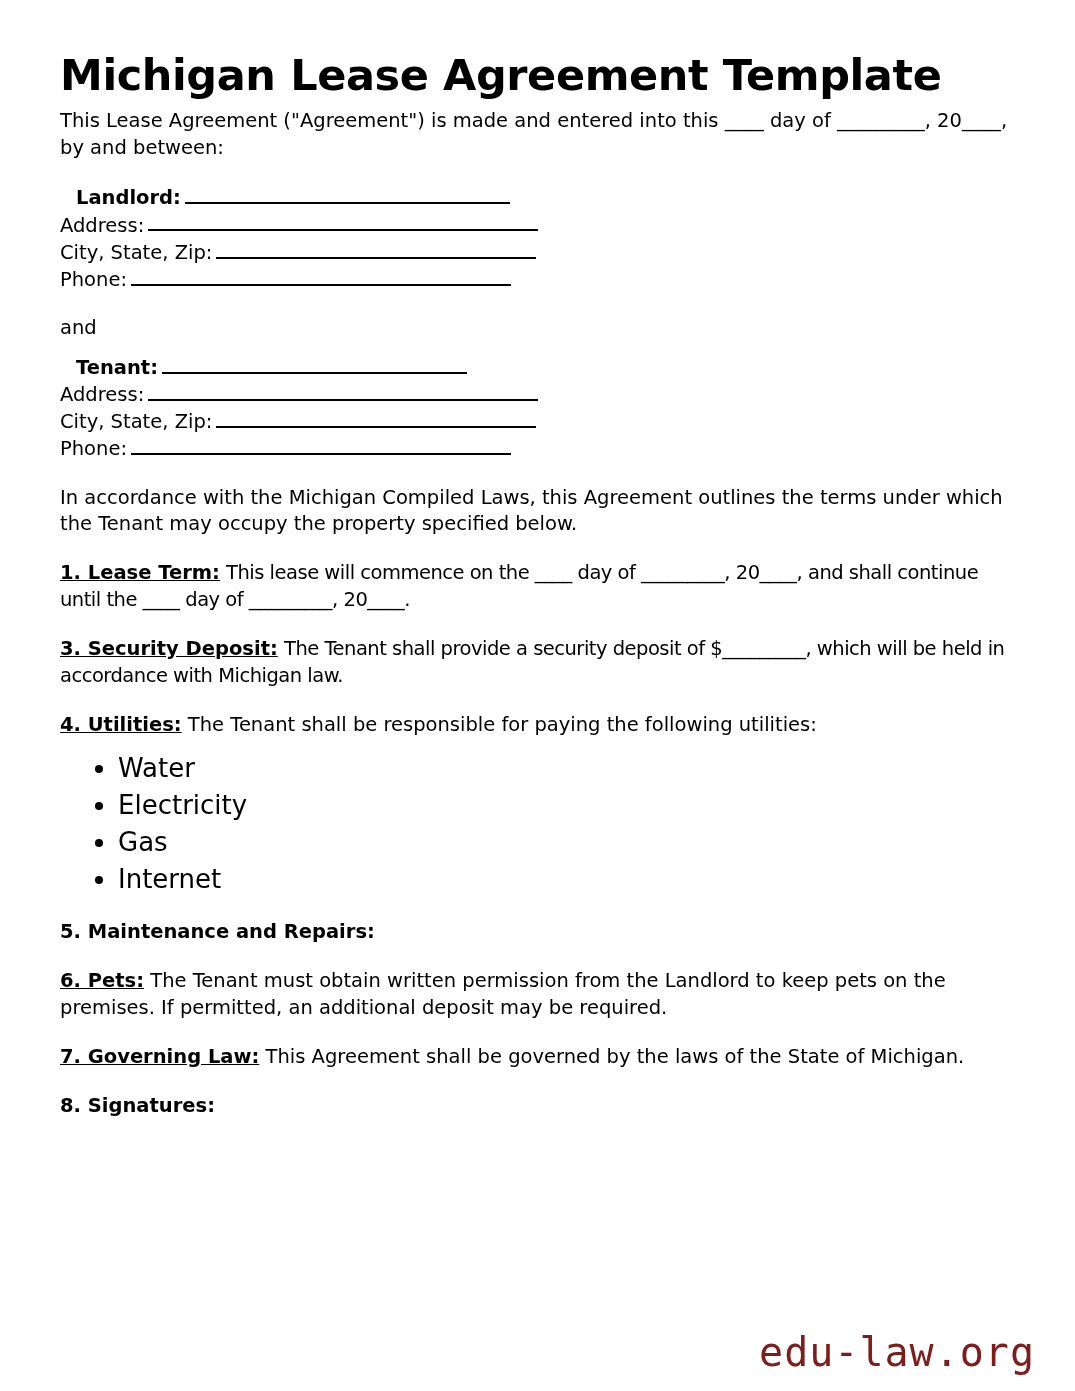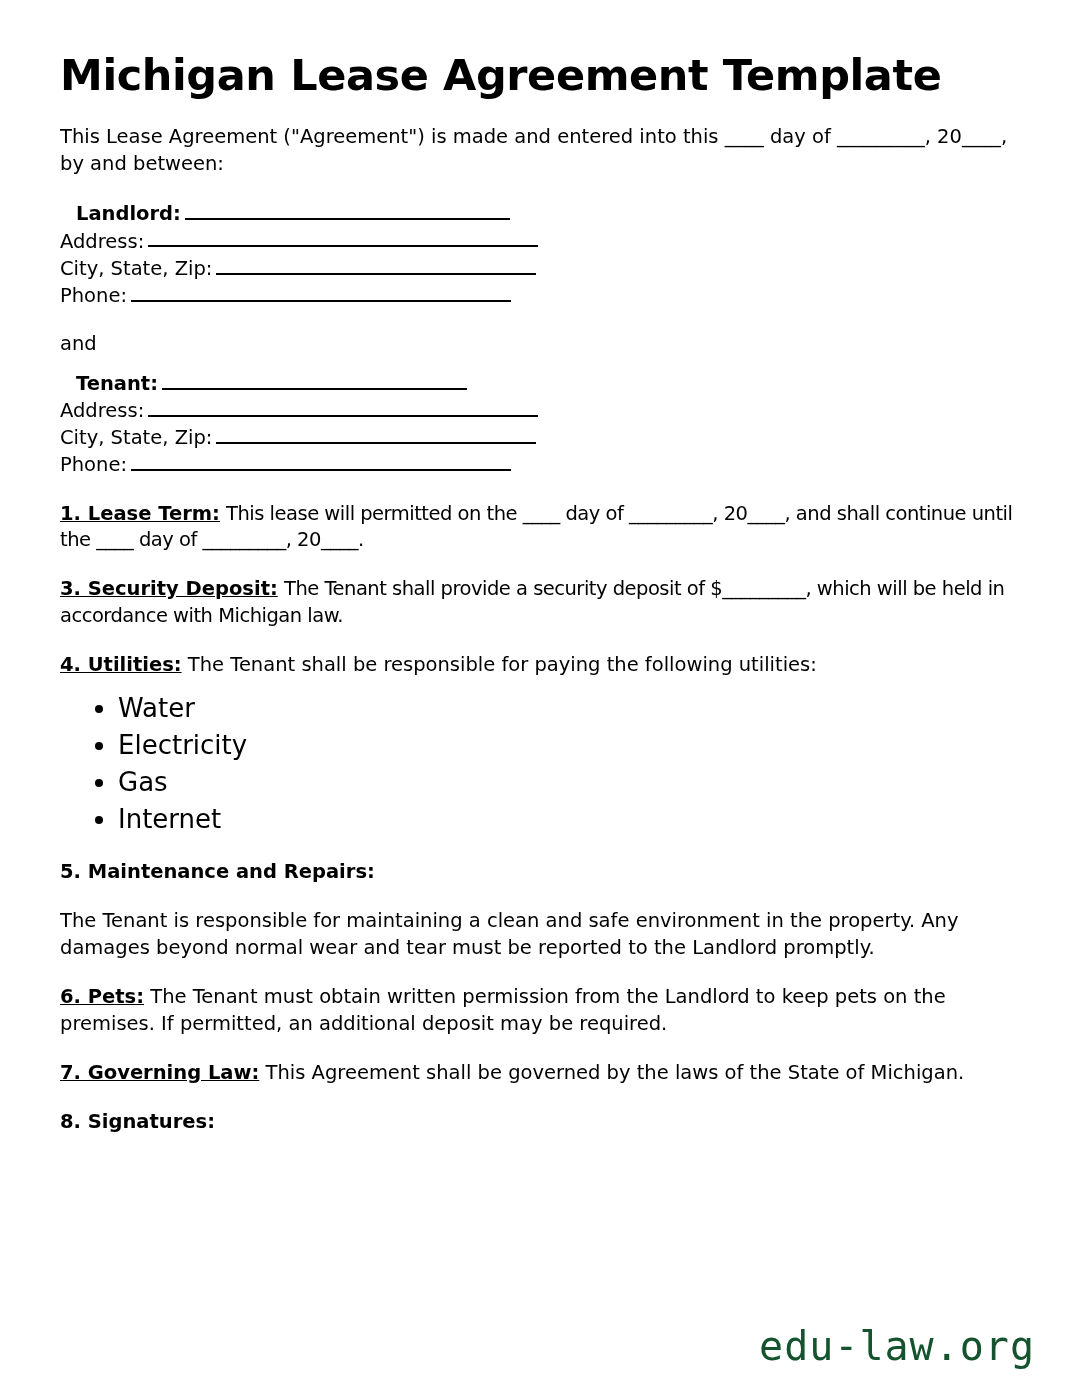--- a/index.html
+++ b/index.html
@@ -20,21 +20,21 @@
     width: 1075px;
     height: 1391px;
     padding: 52px 57px 0 60px;
     position: relative;
   }
   .doc-title {
     font-size: 43px;
     font-weight: bold;
     letter-spacing: -0.4px;
     line-height: 1.08;
-    margin: 0 0 26px 0;
+    margin: 0 0 10px 0;
   }
   p.para {
     font-size: 19.5px;
     line-height: 1.38;
     margin: 0 0 22px 0;
     max-width: 960px;
   }
   p.tight {
     margin-bottom: 0;
   }
@@ -84,25 +84,25 @@
   }
   ul.util li {
     margin: 0 0 2px 0;
   }
   .blank {
     letter-spacing: -0.5px;
   }
   .watermark {
     position: absolute;
     right: 40px;
-    bottom: 22px;
+    bottom: 16px;
     font-family: "DejaVu Sans Mono", monospace;
     font-size: 40px;
     letter-spacing: 1px;
-    color: #14532d;
+    color: #7f1d1d;
     white-space: nowrap;
   }
 </style>
 </head>
 <body>
 
 <div class="page">
 
   <h1 class="doc-title">Michigan Lease Agreement Template</h1>
 
@@ -117,39 +117,39 @@
 
   <div class="small-and">and</div>
 
   <div class="blk">
     <div class="row"><span class="lbl-bold">Tenant:</span><span class="ul-line" style="width:305px"></span></div>
     <div class="row"><span>Address:</span><span class="ul-line" style="width:390px"></span></div>
     <div class="row"><span>City, State, Zip:</span><span class="ul-line" style="width:320px"></span></div>
     <div class="row"><span>Phone:</span><span class="ul-line" style="width:380px"></span></div>
   </div>
 
+  <p class="para">In accordance with the Michigan Compiled Laws, this Agreement outlines the terms under which the Tenant may occupy the property specified below.</p>
 
 
-  <p class="sec"><b>1. Lease Term:</b> <span class="blank">This lease will permitted on the ____ day of _________, 20____, and shall continue until the ____ day of _________, 20____.</span></p>
+  <p class="sec"><b>1. Lease Term:</b> <span class="blank">This lease will commence on the ____ day of _________, 20____, and shall continue until the ____ day of _________, 20____.</span></p>
 
 
   <p class="sec"><b>3. Security Deposit:</b> <span class="blank">The Tenant shall provide a security deposit of $_________, which will be held in accordance with Michigan law.</span></p>
 
   <p class="sec tight" style="margin-bottom:12px"><b>4. Utilities:</b> <span>The Tenant shall be responsible for paying the following utilities:</span></p>
 
   <ul class="util">
     <li>Water</li>
     <li>Electricity</li>
     <li>Gas</li>
     <li>Internet</li>
   </ul>
 
   <p class="sec-head">5. Maintenance and Repairs:</p>
 
-  <p class="sec">The Tenant is responsible for maintaining a clean and safe environment in the property. Any damages beyond normal wear and tear must be reported to the Landlord promptly.</p>
 
   <p class="sec"><b>6. Pets:</b> <span>The Tenant must obtain written permission from the Landlord to keep pets on the premises. If permitted, an additional deposit may be required.</span></p>
 
   <p class="sec"><b>7. Governing Law:</b> <span>This Agreement shall be governed by the laws of the State of Michigan.</span></p>
 
   <p class="sec-head">8. Signatures:</p>
 
   <div class="watermark">edu-law.org</div>
 
 </div>

